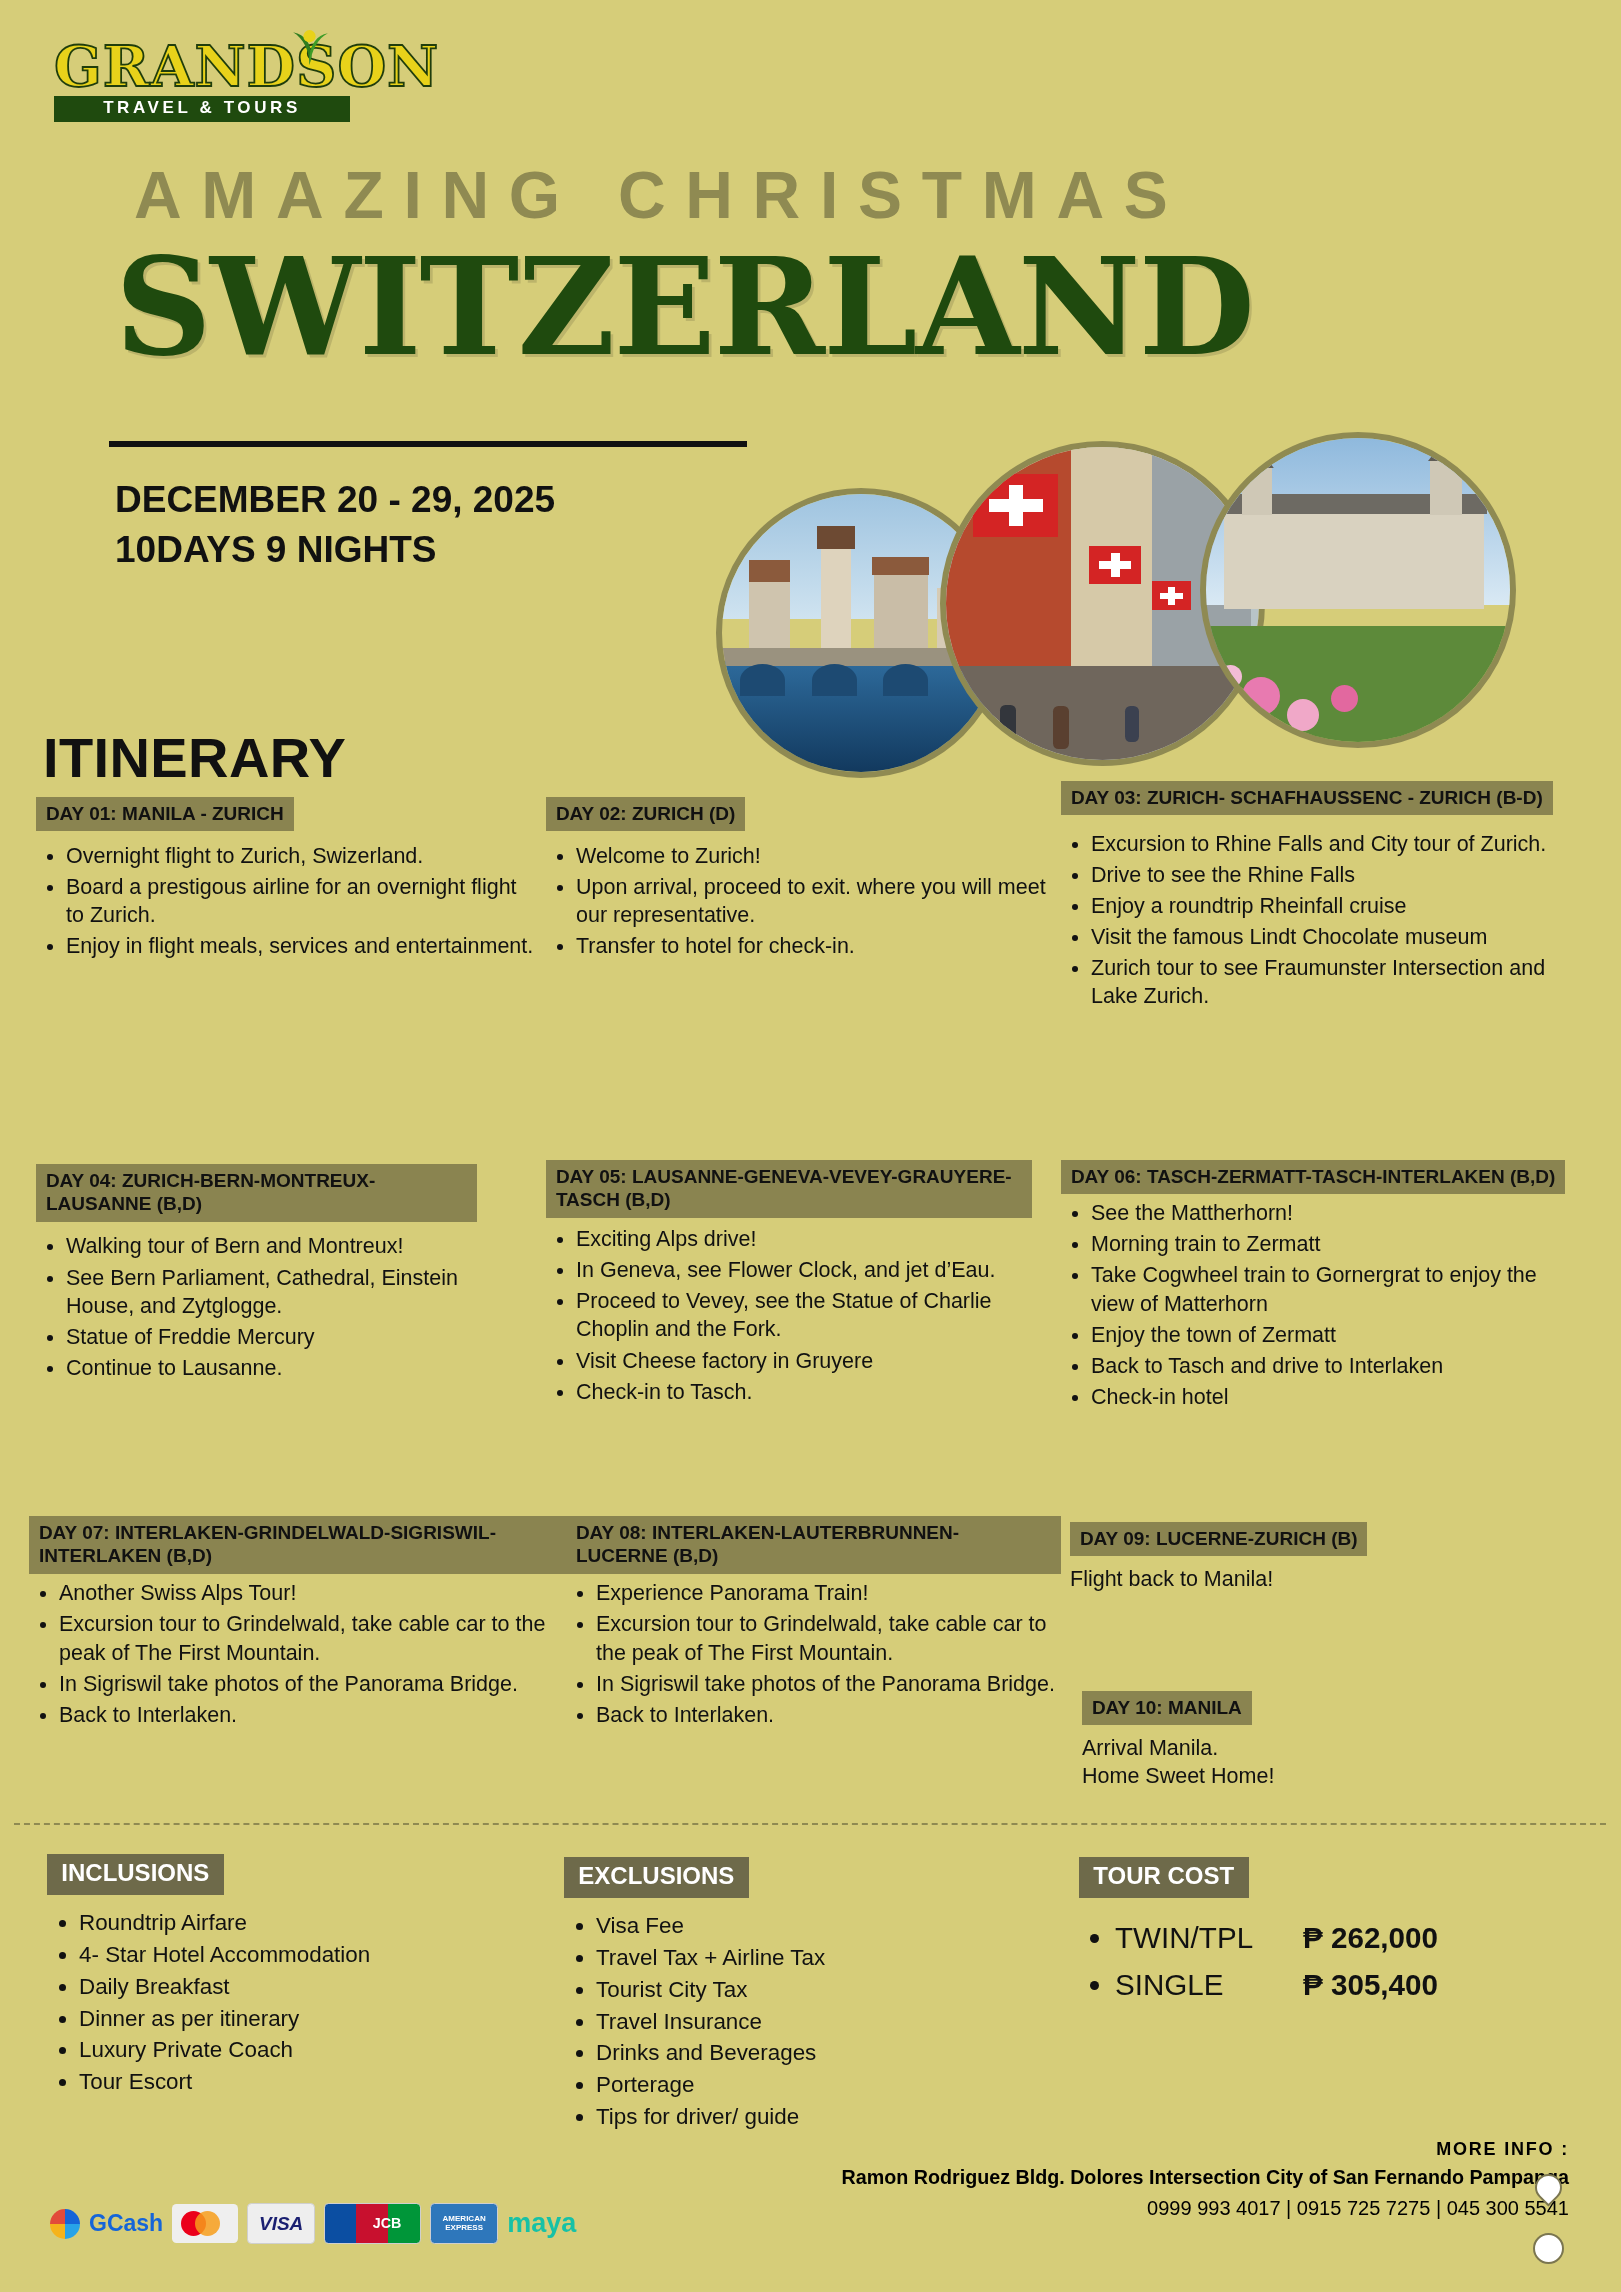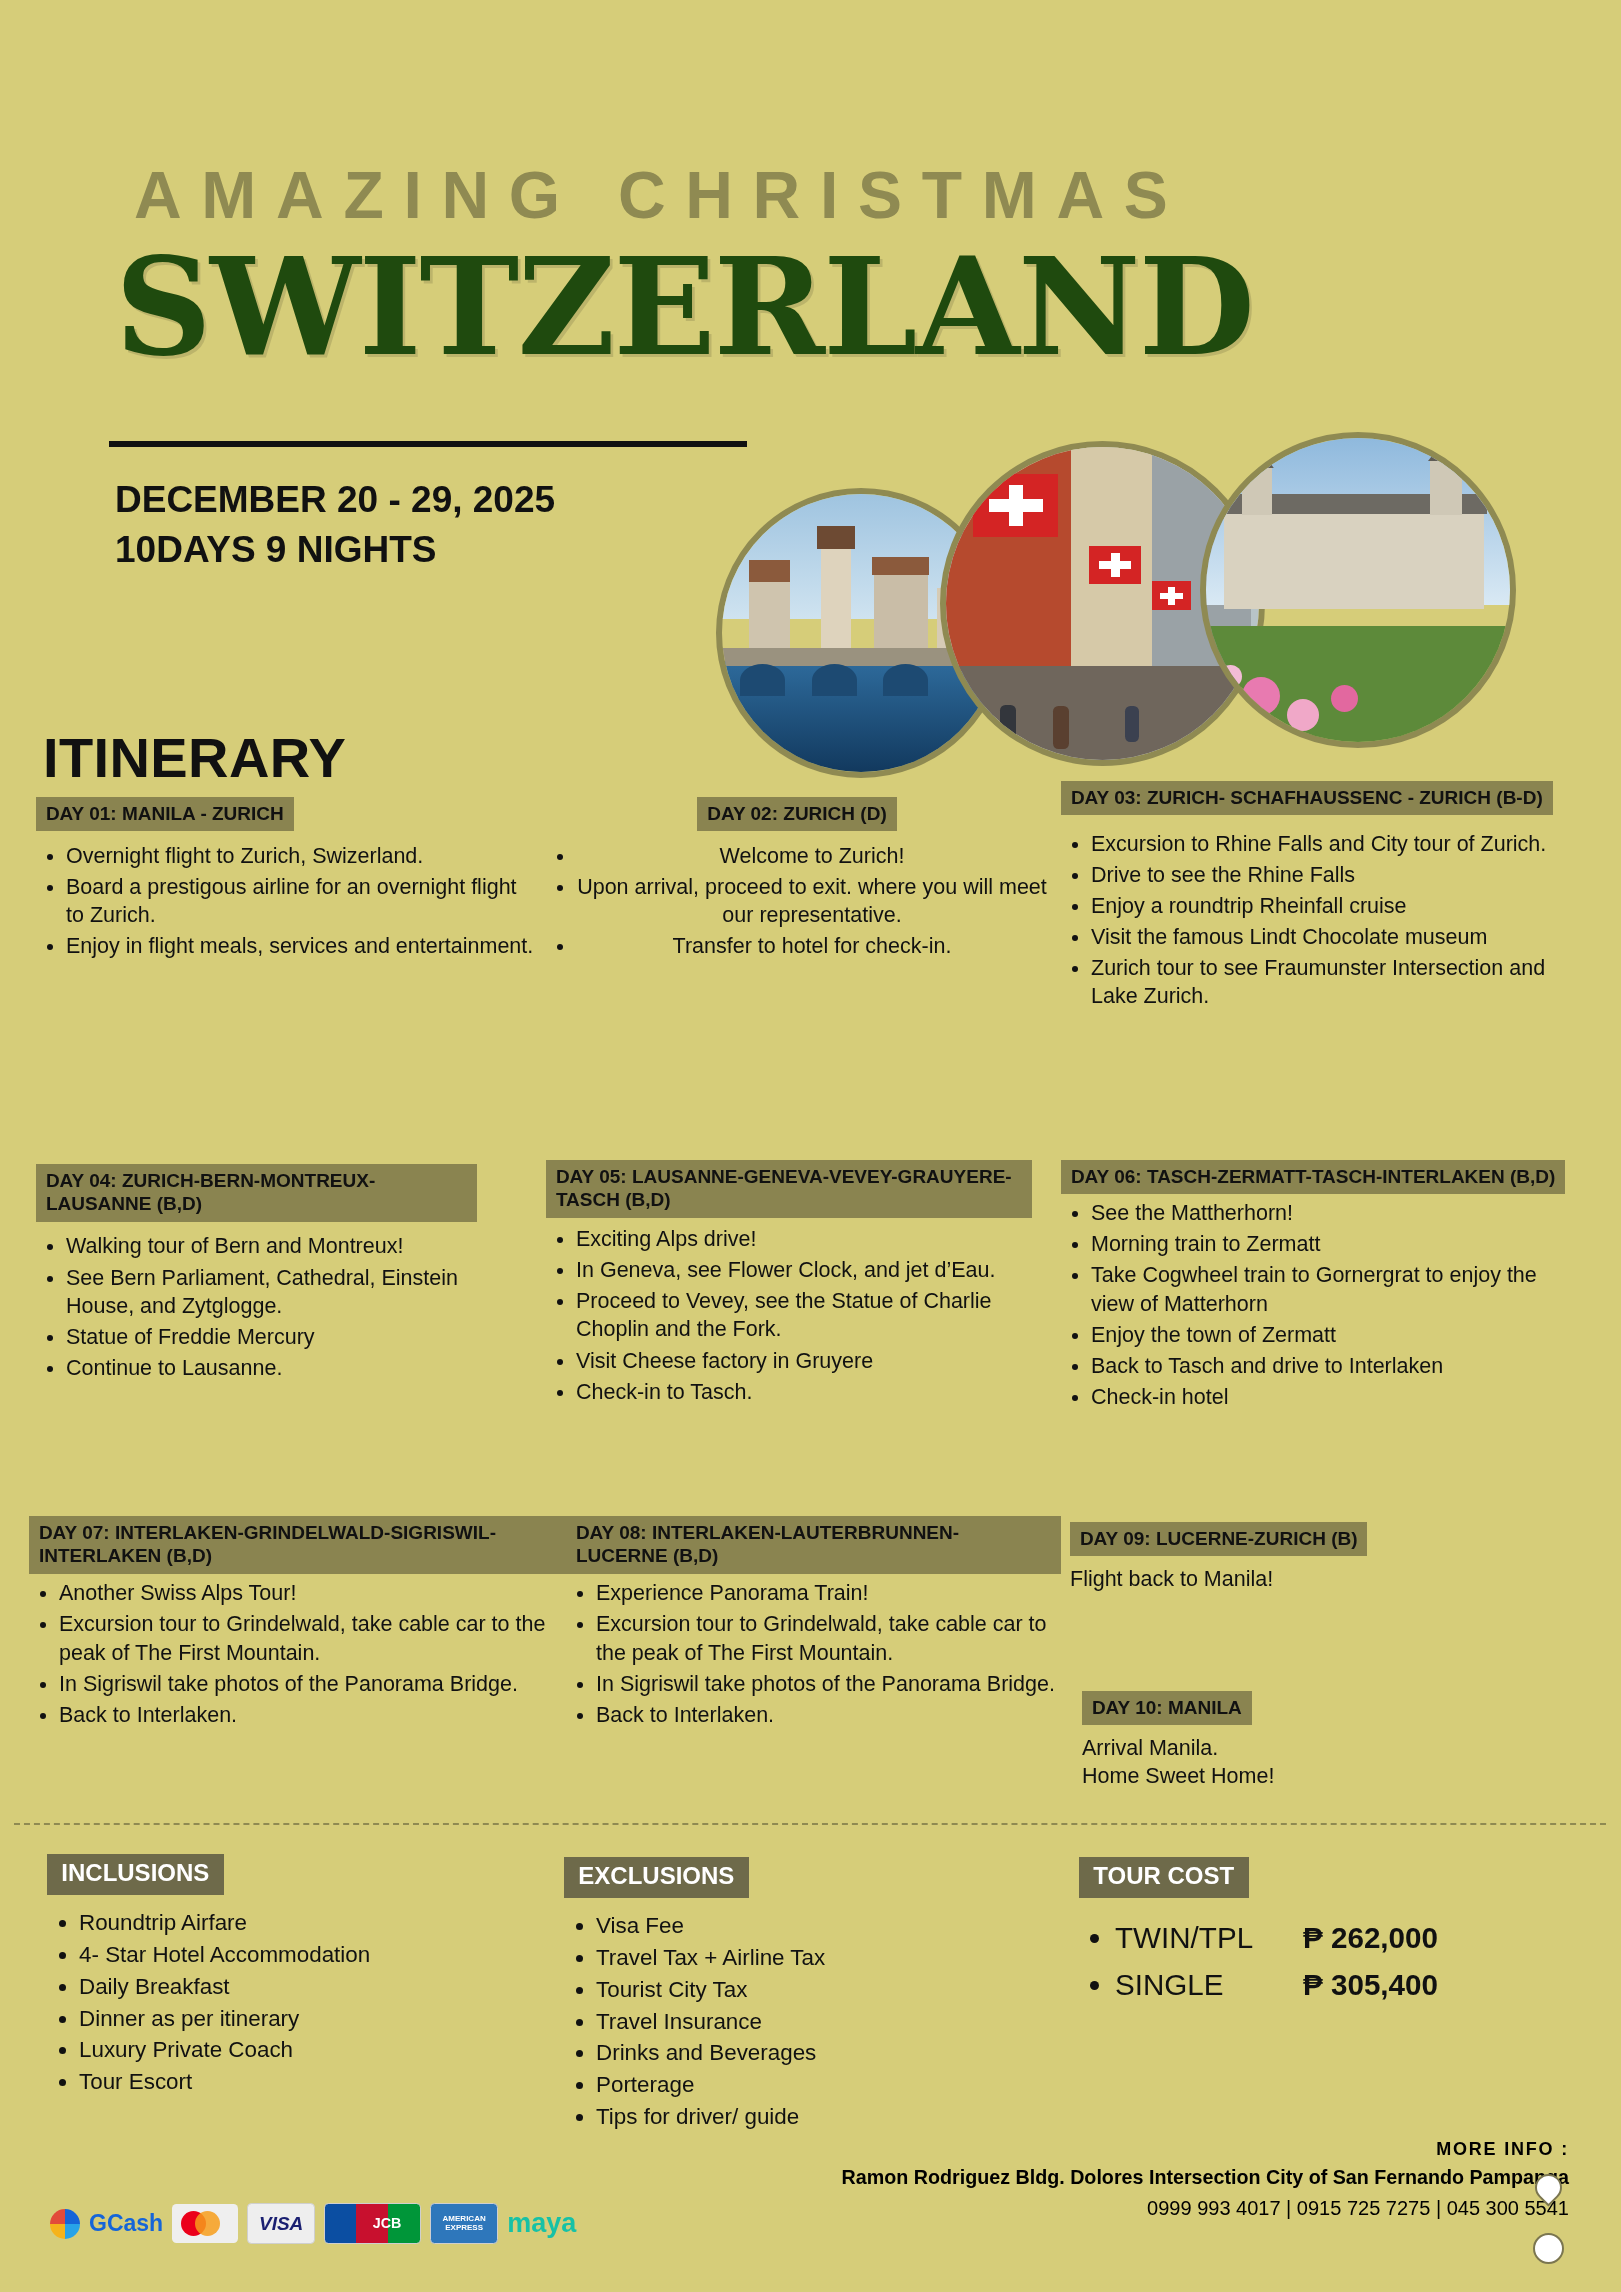--- a/index.html
+++ b/index.html
@@ -263,20 +263,29 @@
     border-radius: 50%;
     background: #fff;
     border: 2.7px solid #7b7650;
   }
 </style>
 </head>
 <body>
 
 <div class="page">
 
+  <div class="logo">
+    <div class="logo-main">GRANDSON</div>
+    <svg class="logo-leaf" viewBox="0 0 40 40">
+      <path d="M20 38 C20 24 14 12 4 6 C16 8 22 18 22 30 Z" fill="#2f7d1e"></path>
+      <path d="M20 38 C22 24 28 12 38 7 C27 9 21 18 20 30 Z" fill="#3d9c27"></path>
+      <circle cx="20" cy="10" r="6" fill="#e8d21a"></circle>
+    </svg>
+    <div class="logo-sub">TRAVEL &amp; TOURS</div>
+  </div>
 
   <div class="headline-sm">AMAZING CHRISTMAS</div>
   <div class="headline-lg">SWITZERLAND</div>
   <div class="rule"></div>
   <div class="dates">
     <div>DECEMBER 20 - 29, 2025</div>
     <div>10DAYS 9 NIGHTS</div>
   </div>
 
   <div class="photos">
@@ -336,21 +345,21 @@
 
   <div class="col" style="left:36px; top:797px; width:502px;">
     <div class="daybar">DAY 01: MANILA - ZURICH</div>
     <ul class="items">
       <li>Overnight flight to Zurich, Swizerland.</li>
       <li>Board a prestigous airline for an overnight flight to Zurich.</li>
       <li>Enjoy in flight meals, services and entertainment.</li>
     </ul>
   </div>
 
-  <div class="col" style="left:546px; top:797px; width:502px;text-align:center;">
+  <div class="col" style="left:546px; top:797px; width:502px;">
     <div class="daybar">DAY 02: ZURICH (D)</div>
     <ul class="items">
       <li>Welcome to Zurich!</li>
       <li>Upon arrival, proceed to exit. where you will meet our representative.</li>
       <li>Transfer to hotel for check-in.</li>
     </ul>
   </div>
 
   <div class="col" style="left:1061px; top:781px; width:524px;">
     <div class="daybar" style="max-width:515px;">DAY 03: ZURICH- SCHAFHAUSSENC - ZURICH (B-D)</div>

